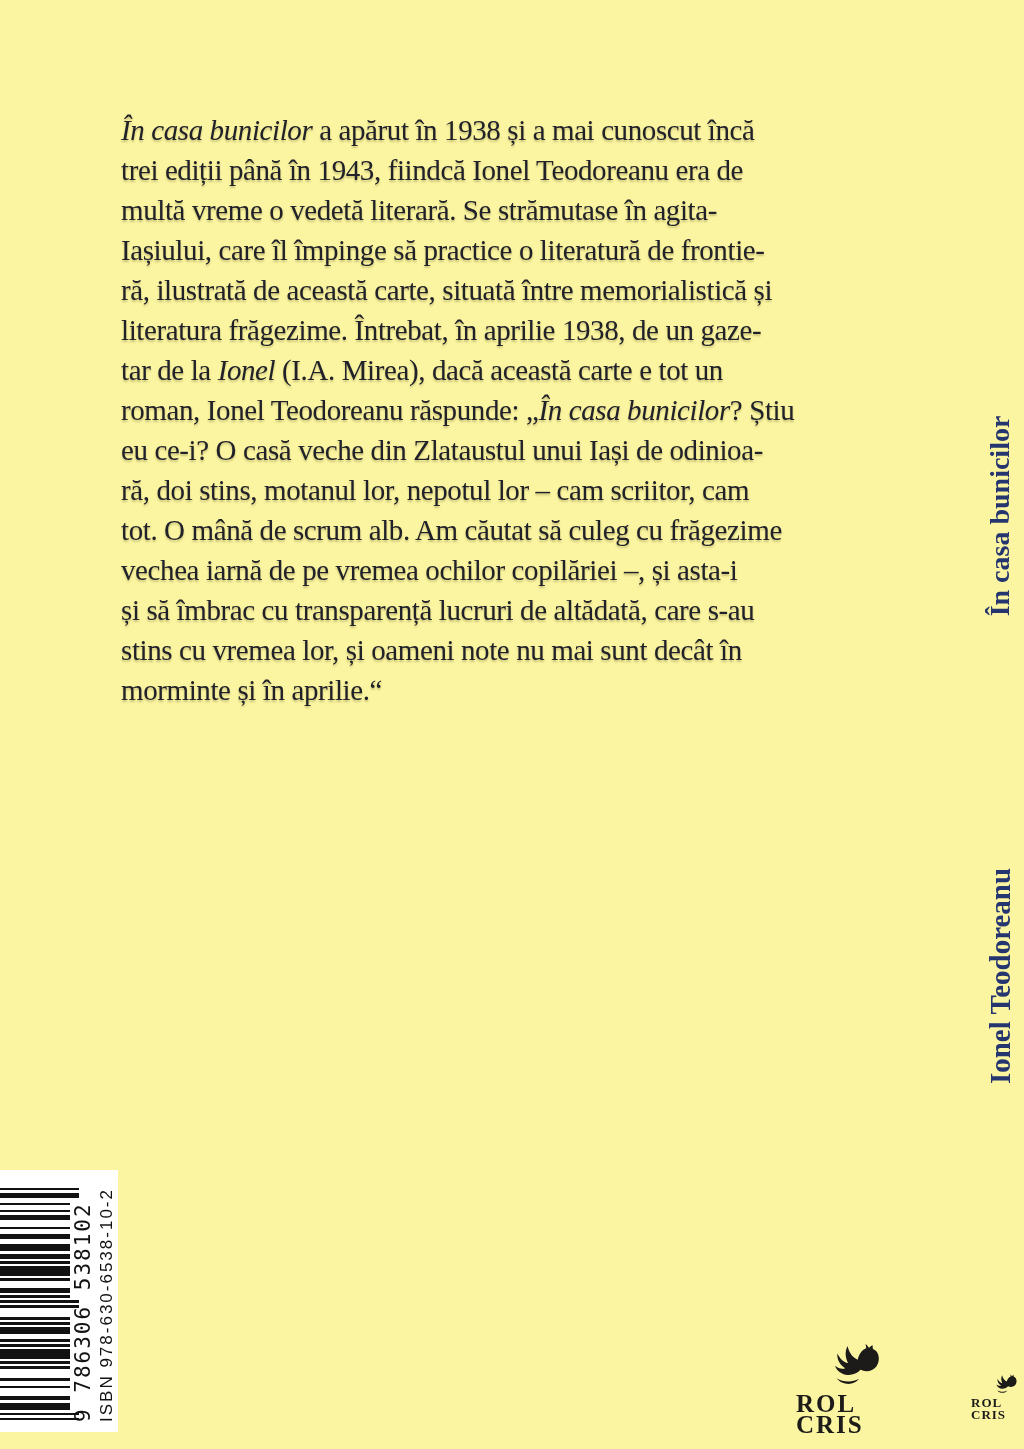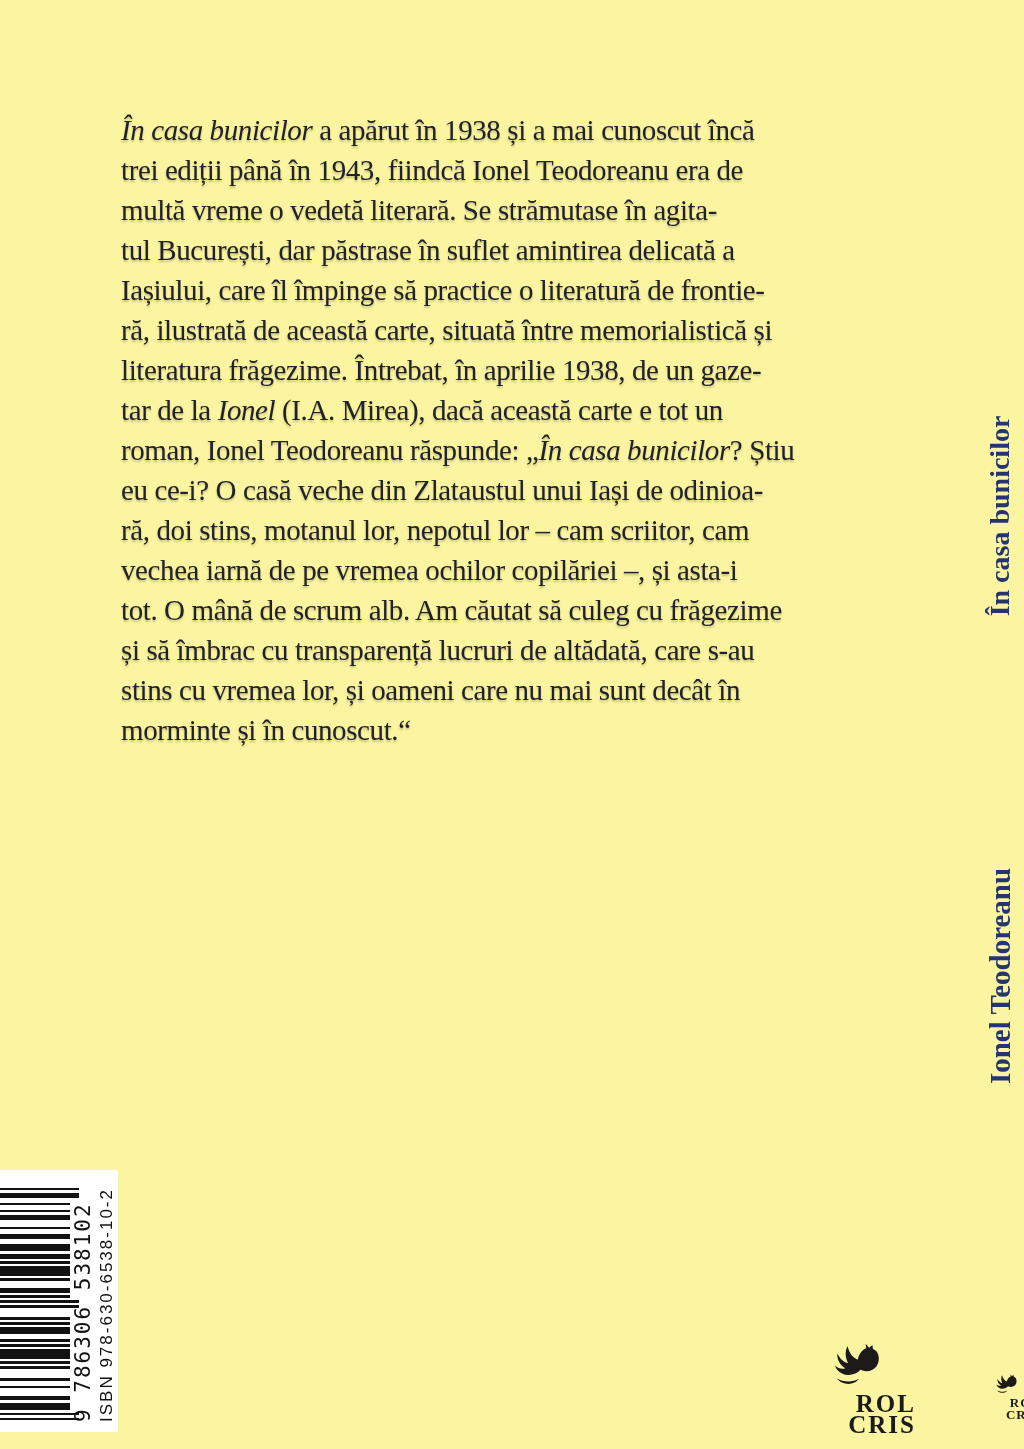--- a/index.html
+++ b/index.html
@@ -41,21 +41,21 @@
     font-size:28px;font-weight:600;
   }
   .spine-author{
     left:1000px;top:976px;
     font-size:29px;font-weight:700;
   }
   
   .logo{
     position:absolute;
     transform:translateX(-50%);
-    text-align:right;
+    text-align:left;
     color:var(--logo-black);
   }
   .logo-large{left:856px;top:1341px;width:120px;}
   .logo-small{left:1006px;top:1373px;width:70px;}
   .logo svg{display:block;margin:0 auto;fill:currentColor;}
   .logo .pub-line{
     font-weight:700;letter-spacing:2px;
     font-family:"Liberation Serif", serif;
   }
   .logo-large .pub-line{font-size:25px;line-height:21px;}
@@ -93,33 +93,32 @@
 </style>
 </head>
 <body>
 
 <div class="page">
 
   <div class="blurb">
       <div class="line"><span class="it">În casa bunicilor</span><span> a apărut în 1938 și a mai cunoscut încă</span></div>
       <div class="line"><span>trei ediții până în 1943, fiindcă Ionel Teodoreanu era de</span></div>
       <div class="line"><span>multă vreme o vedetă literară. Se strămutase în agita-</span></div>
-      <div class="line"><span>tul București, dar păstrase în suflet amintirea delicată a</span></div>
       <div class="line"><span>Iașiului, care îl împinge să practice o literatură de frontie-</span></div>
       <div class="line"><span>ră, ilustrată de această carte, situată între memorialistică și</span></div>
       <div class="line"><span>literatura frăgezime. Întrebat, în aprilie 1938, de un gaze-</span></div>
       <div class="line"><span>tar de la </span><span class="it">Ionel</span><span> (I.A. Mirea), dacă această carte e tot un</span></div>
       <div class="line"><span>roman, Ionel Teodoreanu răspunde: „</span><span class="it">În casa bunicilor</span><span>? Știu</span></div>
       <div class="line"><span>eu ce-i? O casă veche din Zlataustul unui Iași de odinioa-</span></div>
       <div class="line"><span>ră, doi stins, motanul lor, nepotul lor – cam scriitor, cam</span></div>
+      <div class="line"><span>tot. O mână de scrum alb. Am căutat să culeg cu frăgezime</span></div>
       <div class="line"><span>vechea iarnă de pe vremea ochilor copilăriei –, și asta-i</span></div>
-      <div class="line"><span>tot. O mână de scrum alb. Am căutat să culeg cu frăgezime</span></div>
       <div class="line"><span>și să îmbrac cu transparență lucruri de altădată, care s-au</span></div>
-      <div class="line"><span>stins cu vremea lor, și oameni care nu mai sunt decât în</span></div>
-      <div class="line"><span>morminte și în cunoscut.“</span></div>
+      <div class="line"><span>stins cu vremea lor, și oameni note nu mai sunt decât în</span></div>
+      <div class="line"><span>morminte și în aprilie.“</span></div>
     </div>
 
   <div class="spine-title">În casa bunicilor</div>
   <div class="spine-author">Ionel Teodoreanu</div>
 
   <div class="logo logo-large">
     <svg width="62" height="52" viewBox="0 0 100 92">
       <path d="M37,60 C27,61 16,54 13,44 C19,49 26,50 31,48 C22,43 16,33 17,22 C22,32 29,38 36,39 C31,30 30,19 35,9 C38,22 45,30 53,33 C55,24 60,16 68,13 L67,5 L73,12 L79,7 L80,14 C86,16 89,21 90,27 C91,33 90,40 86,45 C80,53 68,56 58,51 C53,57 45,60 37,60 Z"></path>
       <path d="M16,66 C27,73 43,74 55,67 C48,79 25,79 16,66 Z"></path>
     </svg>

